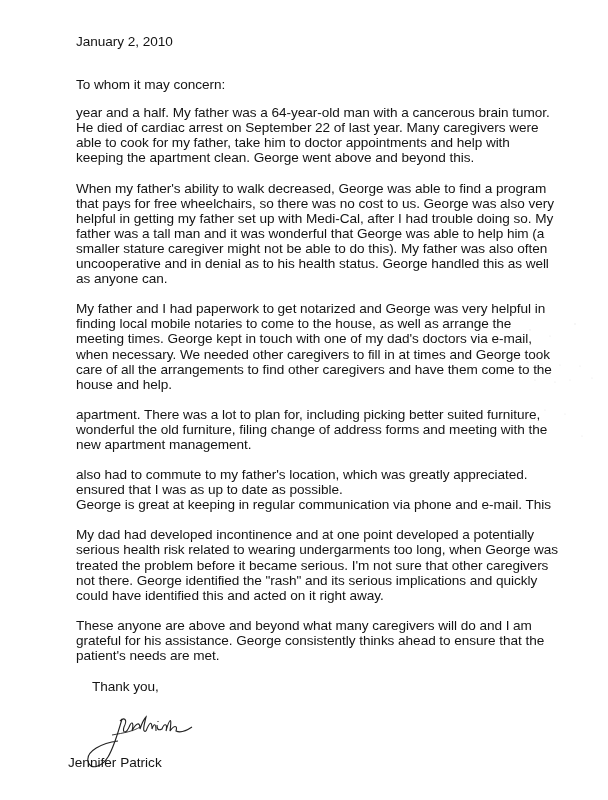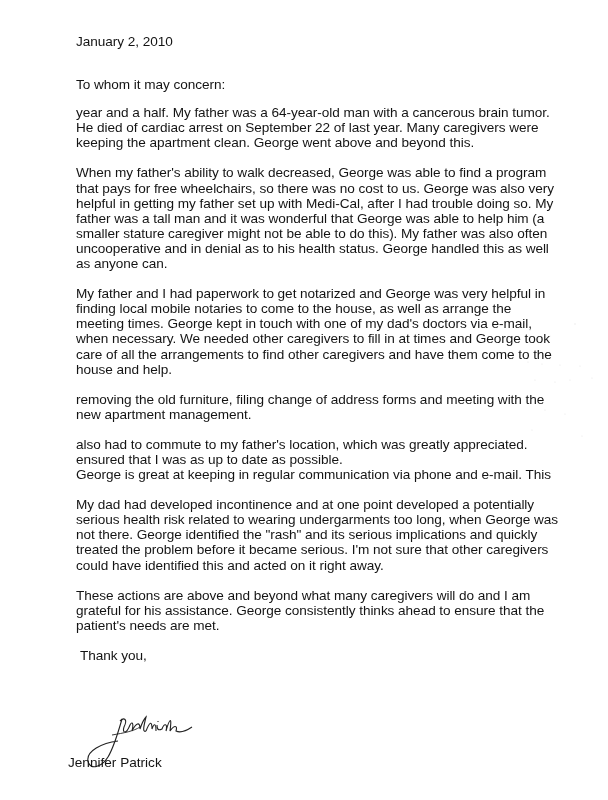--- a/index.html
+++ b/index.html
@@ -31,21 +31,21 @@
       line-height: 15.1px;
       letter-spacing: -0.05px;
     }
     .date { margin: 0 0 28px 0; }
     .salutation { margin: 0 0 13px 0; }
     .para {
       margin: 0 0 15px 0;
       white-space: normal;
     }
     .line { display: block; white-space: nowrap; }
-    .closing { margin: 4px; }
+    .closing { margin: 16px; }
     .signature {
       position: absolute;
       left: 84px;
       top: 713px;
       width: 110px;
       height: 60px;
     }
     .signer {
       position: absolute;
       left: 68px;
@@ -65,20 +65,21 @@
 <body>
 
 <div class="page">
   <div class="letter">
     <p class="date">January 2, 2010</p>
     <p class="salutation">To whom it may concern:</p>
 
     <p class="para">
       <span class="line">year and a half. My father was a 64-year-old man with a cancerous brain tumor.</span>
       <span class="line">He died of cardiac arrest on September 22 of last year. Many caregivers were</span>
+      <span class="line">able to cook for my father, take him to doctor appointments and help with</span>
       <span class="line">keeping the apartment clean. George went above and beyond this.</span>
     </p>
 
     <p class="para">
       <span class="line">When my father's ability to walk decreased, George was able to find a program</span>
       <span class="line">that pays for free wheelchairs, so there was no cost to us. George was also very</span>
       <span class="line">helpful in getting my father set up with Medi-Cal, after I had trouble doing so. My</span>
       <span class="line">father was a tall man and it was wonderful that George was able to help him (a</span>
       <span class="line">smaller stature caregiver might not be able to do this). My father was also often</span>
       <span class="line">uncooperative and in denial as to his health status. George handled this as well</span>
@@ -88,40 +89,41 @@
     <p class="para">
       <span class="line">My father and I had paperwork to get notarized and George was very helpful in</span>
       <span class="line">finding local mobile notaries to come to the house, as well as arrange the</span>
       <span class="line">meeting times. George kept in touch with one of my dad's doctors via e-mail,</span>
       <span class="line">when necessary. We needed other caregivers to fill in at times and George took</span>
       <span class="line">care of all the arrangements to find other caregivers and have them come to the</span>
       <span class="line">house and help.</span>
     </p>
 
     <p class="para">
-      <span class="line">removing the old furniture, filing change of address forms and meeting with the</span>
+      <span class="line">apartment. There was a lot to plan for, including picking better suited furniture,</span>
+      <span class="line">wonderful the old furniture, filing change of address forms and meeting with the</span>
       <span class="line">new apartment management.</span>
     </p>
 
     <p class="para">
       <span class="line">also had to commute to my father's location, which was greatly appreciated.</span>
       <span class="line">ensured that I was as up to date as possible.</span>
       <span class="line">George is great at keeping in regular communication via phone and e-mail. This</span>
     </p>
 
     <p class="para">
       <span class="line">My dad had developed incontinence and at one point developed a potentially</span>
       <span class="line">serious health risk related to wearing undergarments too long, when George was</span>
+      <span class="line">treated the problem before it became serious. I'm not sure that other caregivers</span>
       <span class="line">not there. George identified the "rash" and its serious implications and quickly</span>
-      <span class="line">treated the problem before it became serious. I'm not sure that other caregivers</span>
       <span class="line">could have identified this and acted on it right away.</span>
     </p>
 
     <p class="para">
-      <span class="line">These actions are above and beyond what many caregivers will do and I am</span>
+      <span class="line">These anyone are above and beyond what many caregivers will do and I am</span>
       <span class="line">grateful for his assistance. George consistently thinks ahead to ensure that the</span>
       <span class="line">patient's needs are met.</span>
     </p>
 
     <p class="closing">Thank you,</p>
   </div>
 
   <svg class="signature" viewBox="0 0 110 60" xmlns="http://www.w3.org/2000/svg">
     <path d="M38 6 C34 20, 30 34, 24 44 C18 54, 6 58, 4 48 C2 38, 18 30, 34 28" fill="none" stroke="#222" stroke-width="1.1"></path>
     <path d="M36 8 C40 4, 44 6, 40 14 C38 20, 42 22, 46 12 C48 8, 50 10, 48 18 C52 10, 56 8, 56 16 C58 10, 60 6, 62 4 C60 12, 58 20, 62 18" fill="none" stroke="#222" stroke-width="1.1"></path>

